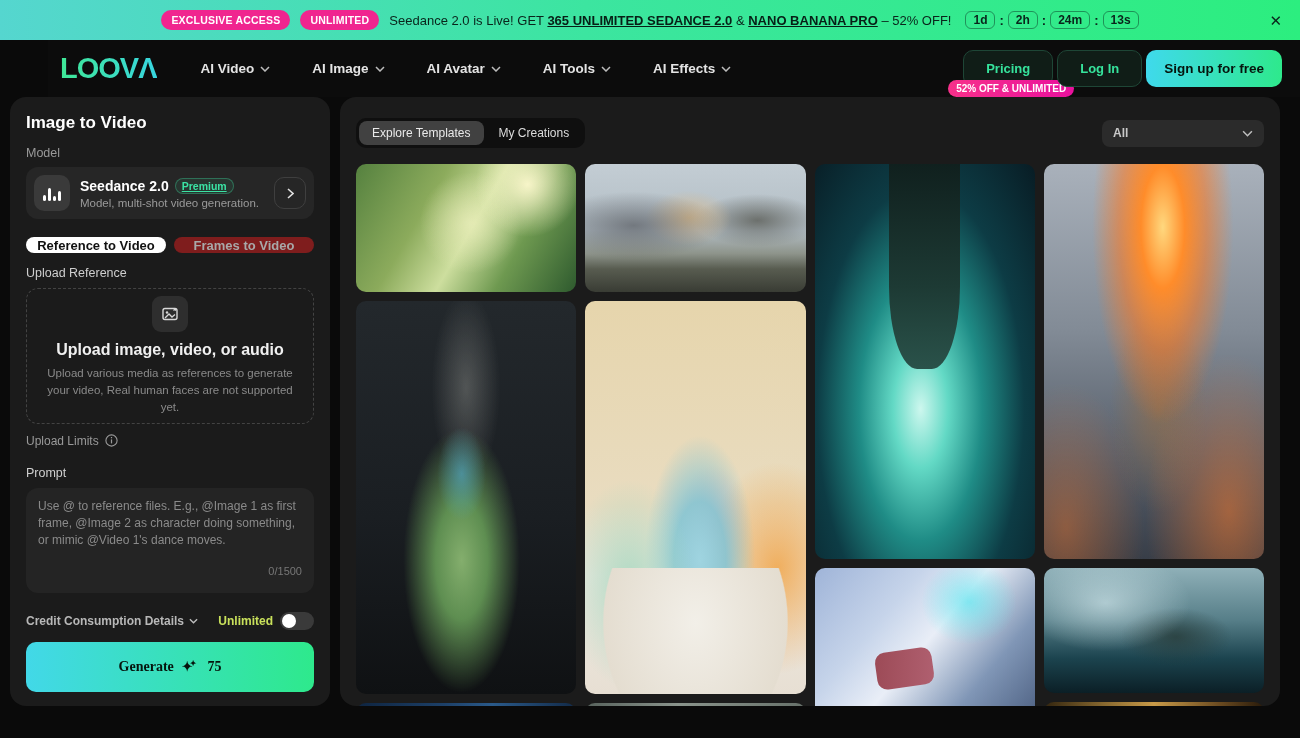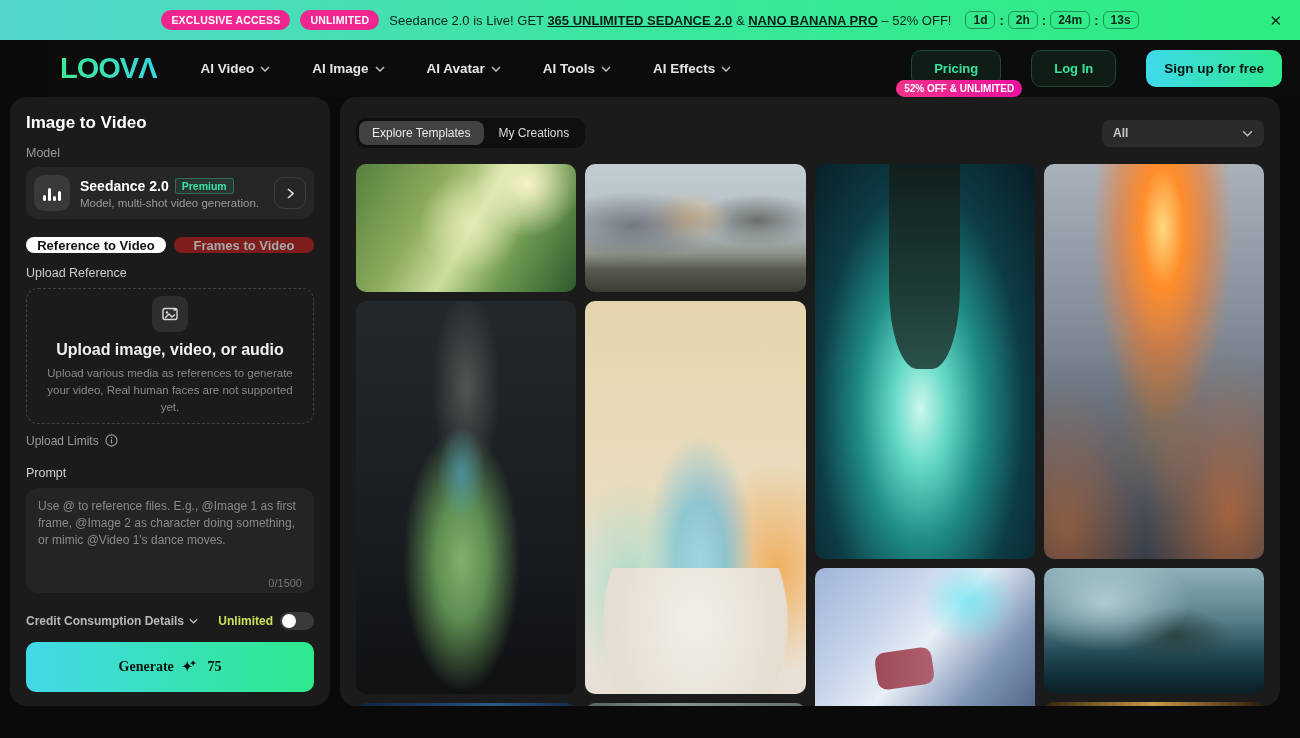--- a/index.html
+++ b/index.html
@@ -42,21 +42,21 @@
     background:linear-gradient(90deg,#3fe896 0%,#38d6e0 100%);
     -webkit-background-clip:text; background-clip:text; color:transparent;
     margin-right:44px; cursor:pointer;
   }
   .nav-menu { display:flex; align-items:center; gap:42px; flex:1; }
   .nav-item {
     display:flex; align-items:center; gap:6px; font-size:13.5px; font-weight:600;
     color:#e4e4e4; cursor:pointer; white-space:nowrap;
   }
   .chev { display:inline-block; color:#bdbdbd; }
-  .nav-right { display:flex; align-items:flex-start; gap:30px; }
+  .nav-right { display:flex; align-items:flex-start; gap:4px; }
   .btn-outline {
     position:relative; background:#101d17; border:1px solid #1e4636;
     color:#36e39c; font-size:13px; font-weight:700; padding:10px 22px;
     border-radius:10px; cursor:pointer; white-space:nowrap;
   }
   .pricing-badge {
     position:absolute; left:-16px; bottom:-11px;
     background:linear-gradient(90deg,#f7308a,#e9119e);
     color:#fff; font-size:10px; font-weight:700; padding:3px 8px;
     border-radius:999px; white-space:nowrap;
@@ -82,21 +82,21 @@
     display:flex; align-items:flex-end; justify-content:center; gap:2px; padding-bottom:10px;
   }
   .model-icon i { display:block; width:3px; background:#fff; border-radius:2px; }
   .mi-1{height:6px;} .mi-2{height:13px;} .mi-3{height:5px;} .mi-4{height:10px;}
   .model-info { flex:1; min-width:0; }
   .model-name-row { display:flex; align-items:center; gap:6px; }
   .model-name { font-size:14px; font-weight:700; color:#fff; }
   .premium-badge {
     font-size:10.5px; font-weight:700; color:#3be3a4;
     background:rgba(59,227,164,.08); border:1px solid rgba(59,227,164,.35);
-    border-radius:3px; padding:1px 6px;
+    border-radius:8px; padding:1px 6px;text-decoration:underline;
   }
   .model-desc { font-size:11.5px; color:#9a9a9a; margin-top:3px; }
   .model-chev {
     width:32px; height:32px; border-radius:10px; border:1px solid #3f3f3f;
     display:flex; align-items:center; justify-content:center; color:#e0e0e0; cursor:pointer;
     flex:0 0 auto;
   }
   .mode-tabs { display:flex; gap:8px; margin-bottom:13px; }
   .mode-tab {
     flex:1; height:16px; border-radius:999px; font-size:13px; font-weight:700;
@@ -118,21 +118,21 @@
   .upload-desc { font-size:11.5px; color:#8a8a8a; line-height:1.45; }
   .limits-row { display:flex; align-items:center; gap:6px; font-size:12px; color:#9a9a9a; margin-bottom:18px; cursor:pointer; }
   .prompt-label { font-size:12.5px; color:#cfcfcf; margin-bottom:8px; }
   .prompt-box { position:relative; background:#242424; border-radius:12px; height:106px; margin-bottom:19px; }
   .prompt-box textarea {
     width:100%; height:100%; background:transparent; border:none; resize:none;
     padding:10px 12px; font-family:"Liberation Sans", sans-serif;
     font-size:12px; color:#e0e0e0; line-height:1.45; outline:none;
   }
   .prompt-box textarea::placeholder { color:#8a8a8a; }
-  .char-count { position:absolute; bottom:4px; right:12px; font-size:11px; color:#777; }
+  .char-count { position:absolute; bottom:16px; right:12px; font-size:11px; color:#777; }
   .credit-row { display:flex; align-items:center; justify-content:space-between; margin-bottom:12px; }
   .credit-left { display:flex; align-items:center; gap:5px; font-size:12px; font-weight:600; color:#b8b8b8; cursor:pointer; }
   .credit-right { display:flex; align-items:center; gap:7px; }
   .unlimited-label { font-size:12px; font-weight:700; color:#c9e15b; }
   .toggle { width:34px; height:18px; border-radius:999px; background:#3a3a3a; position:relative; cursor:pointer; }
   .toggle .knob { position:absolute; top:2px; left:2px; width:14px; height:14px; border-radius:50%; background:#fff; }
   .generate-btn {
     margin-top:auto; height:50px; border:none; border-radius:10px;
     background:linear-gradient(90deg,#42d8e8 0%,#2ee98c 100%);
     color:#06140d; font-size:14px; font-weight:700; cursor:pointer;

